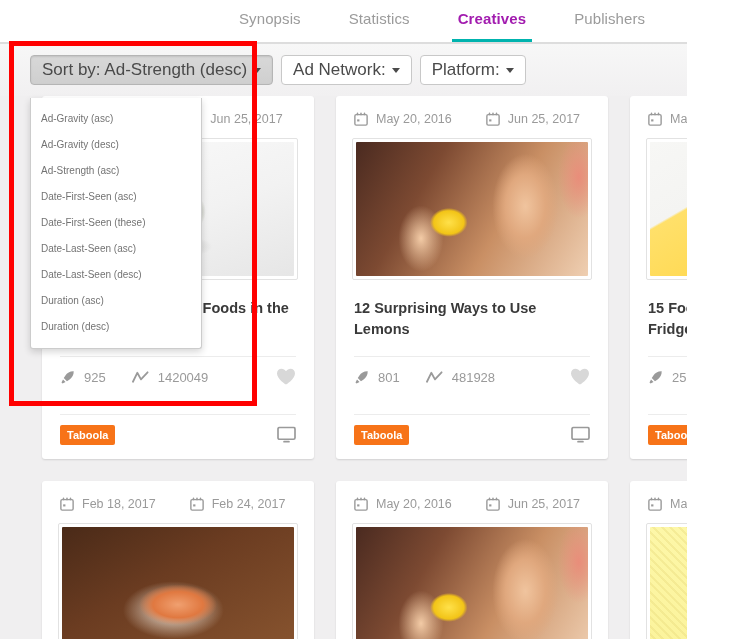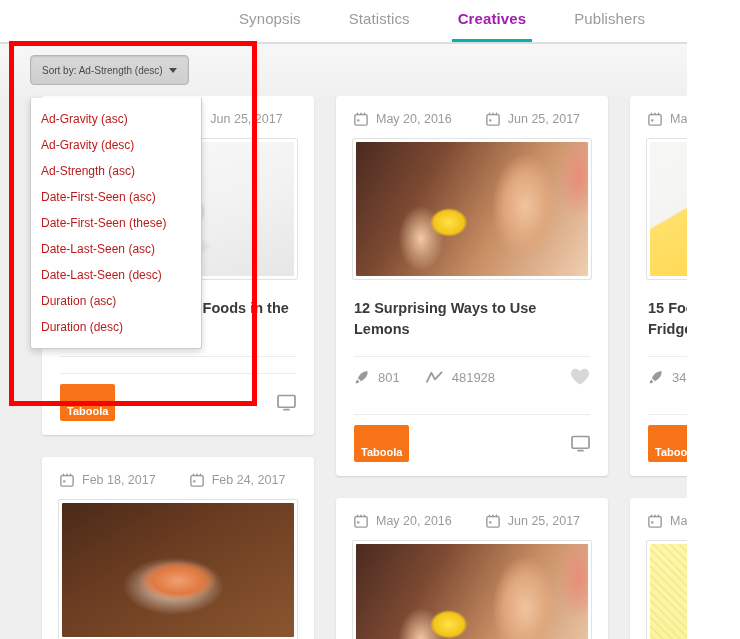--- a/index.html
+++ b/index.html
@@ -87,21 +87,21 @@
   .filter-btn {
     height: 30px;
     box-sizing: border-box;
     padding: 0 11px;
     display: flex;
     align-items: center;
     border: 1px solid #c8c8c8;
     border-radius: 4px;
     background: #ffffff;
     color: #4a4a4a;
-    font-size: 10px;
+    font-size: 17px;
     white-space: nowrap;
     cursor: pointer;
     text-align: center;
   }
   .filter-btn.pressed {
     background: linear-gradient(180deg, #d8d8d8 0%, #cfcfcf 100%);
     border-color: #b5b5b5;
     box-shadow: inset 0 1px 2px rgba(0,0,0,0.10);
   }
   .caret {
@@ -120,22 +120,22 @@
     width: 170px;
     background: #ffffff;
     border: 1px solid #cccccc;
     border-top: none;
     border-radius: 0 0 3px 3px;
     box-shadow: 0 3px 7px rgba(0,0,0,0.16);
     padding: 8px 0 8px 0;
     z-index: 40;
   }
   .dropdown-item {
-    font-size: 12px;
-    color: #b91c1c;
+    font-size: 10px;
+    color: #737373;
     line-height: 26px;
     padding: 0 10px 0 10px;
     white-space: nowrap;
     cursor: pointer;
   }
 
   
   .grid {
     position: absolute;
     left: 0; top: 96px;
@@ -235,21 +235,21 @@
     align-items: center;
     padding: 10px 18px 14px 18px;
     position: relative;
   }
   .network-badge {
     background: #f77318;
     color: #ffffff;
     font-size: 11px;
     font-weight: bold;
     border-radius: 2px;
-    padding: 21px 7px 4px 7px;
+    padding: 4px 7px 4px 7px;
     white-space: nowrap;
   }
   .platform-icon {
     position: absolute;
     right: 18px;
     top: 50%;
     transform: translateY(-50%);
     color: #9a9a9a;
   }
 
@@ -326,20 +326,28 @@
     </div>
   </div>
   <div class="tabbar-rule"></div>
 
   <div class="toolbar">
     <div class="filters">
       <div class="filter-btn pressed">
         <span>Sort by: Ad-Strength (desc)</span>
         <span class="caret"></span>
       </div>
+      <div class="filter-btn">
+        <span>Ad Network:</span>
+        <span class="caret"></span>
+      </div>
+      <div class="filter-btn">
+        <span>Platform:</span>
+        <span class="caret"></span>
+      </div>
     </div>
   </div>
 
   <div class="grid">
 
     <div class="col col-1">
 
       <div class="card">
         <div class="card-dates">
           <div class="date-item">
@@ -361,20 +369,39 @@
               <rect x="3.6" y="8.4" width="2.6" height="2.4" fill="currentColor"></rect>
             </svg>
             <span>Jun 25, 2017</span>
           </div>
         </div>
         <div class="card-thumb">
           <div class="thumb-inner art-moldbread"></div>
         </div>
         <div class="card-title">NEVER put these 15 Foods in the fridge</div>
         <div class="card-sep"></div>
+        <div class="card-stats">
+          <div class="stat">
+            <svg width="15" height="15" viewBox="0 0 16 16">
+              <path d="M14.6 1.4C11 1.2 7.6 3 5.6 6.1L4 8.6l3.4 3.4 2.5-1.6c3.1-2 4.9-5.4 4.7-9zM3.2 10.1l-1.6 3.2 1.1 1.1 3.2-1.6-2.7-2.7z" fill="#9a9a9a"></path>
+            </svg>
+            <span>925</span>
+          </div>
+          <div class="stat">
+            <svg width="17" height="15" viewBox="0 0 18 14">
+              <path d="M1 11.5 L5.6 2 L9.5 9 L16.5 1.5" fill="none" stroke="#9a9a9a" stroke-width="1.9" stroke-linecap="round" stroke-linejoin="round"></path>
+            </svg>
+            <span>1420049</span>
+          </div>
+          <div class="heart">
+            <svg width="20" height="18" viewBox="0 0 20 18">
+              <path d="M10 17S1 11.5 1 5.9C1 3.2 3 1.2 5.5 1.2c1.8 0 3.4 1 4.5 2.6 1.1-1.6 2.7-2.6 4.5-2.6C17 1.2 19 3.2 19 5.9 19 11.5 10 17 10 17z" fill="#d8d8d8"></path>
+            </svg>
+          </div>
+        </div>
         <div class="card-sep"></div>
         <div class="card-footer">
           <span class="network-badge">Taboola</span>
           <span class="platform-icon">
             <svg width="19" height="17" viewBox="0 0 20 18">
               <rect x="1" y="1" width="18" height="12.5" rx="1.6" fill="none" stroke="#9a9a9a" stroke-width="1.8"></rect>
               <rect x="6.5" y="15.2" width="7" height="1.8" rx="0.9" fill="#9a9a9a"></rect>
             </svg>
           </span>
         </div>
@@ -519,21 +546,21 @@
         <div class="card-thumb">
           <div class="thumb-inner art-cheese"></div>
         </div>
         <div class="card-title">15 Foods to NEVER put in the Fridge</div>
         <div class="card-sep"></div>
         <div class="card-stats">
           <div class="stat">
             <svg width="15" height="15" viewBox="0 0 16 16">
               <path d="M14.6 1.4C11 1.2 7.6 3 5.6 6.1L4 8.6l3.4 3.4 2.5-1.6c3.1-2 4.9-5.4 4.7-9zM3.2 10.1l-1.6 3.2 1.1 1.1 3.2-1.6-2.7-2.7z" fill="#9a9a9a"></path>
             </svg>
-            <span>34</span>
+            <span>25</span>
           </div>
           <div class="stat">
             <svg width="17" height="15" viewBox="0 0 18 14">
               <path d="M1 11.5 L5.6 2 L9.5 9 L16.5 1.5" fill="none" stroke="#9a9a9a" stroke-width="1.9" stroke-linecap="round" stroke-linejoin="round"></path>
             </svg>
             <span>381</span>
           </div>
         </div>
         <div class="card-sep"></div>
         <div class="card-footer">

